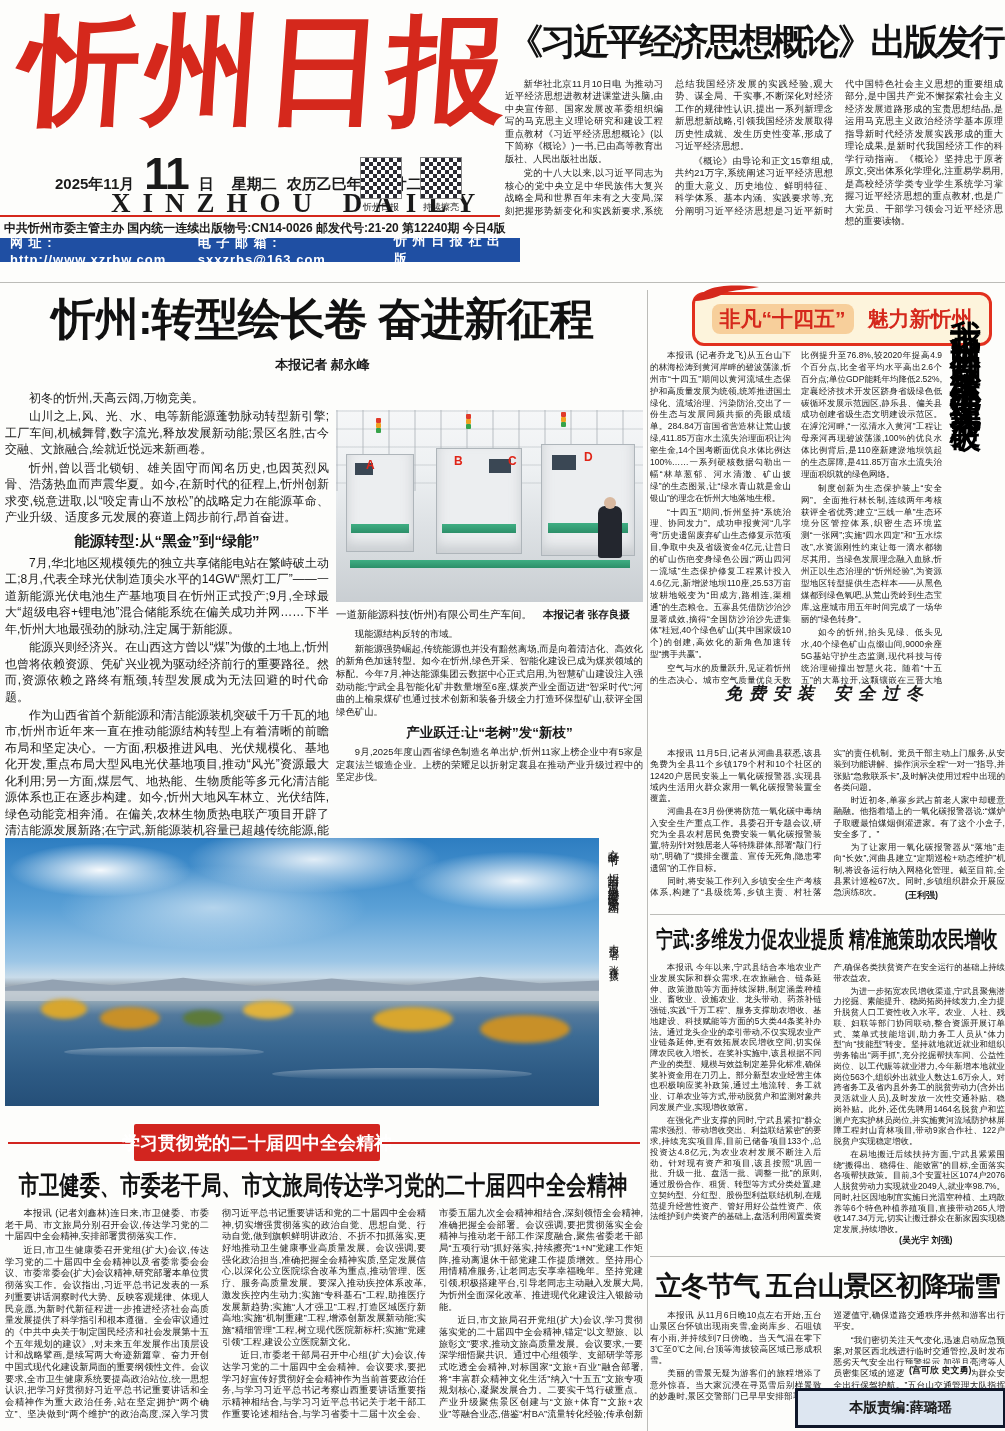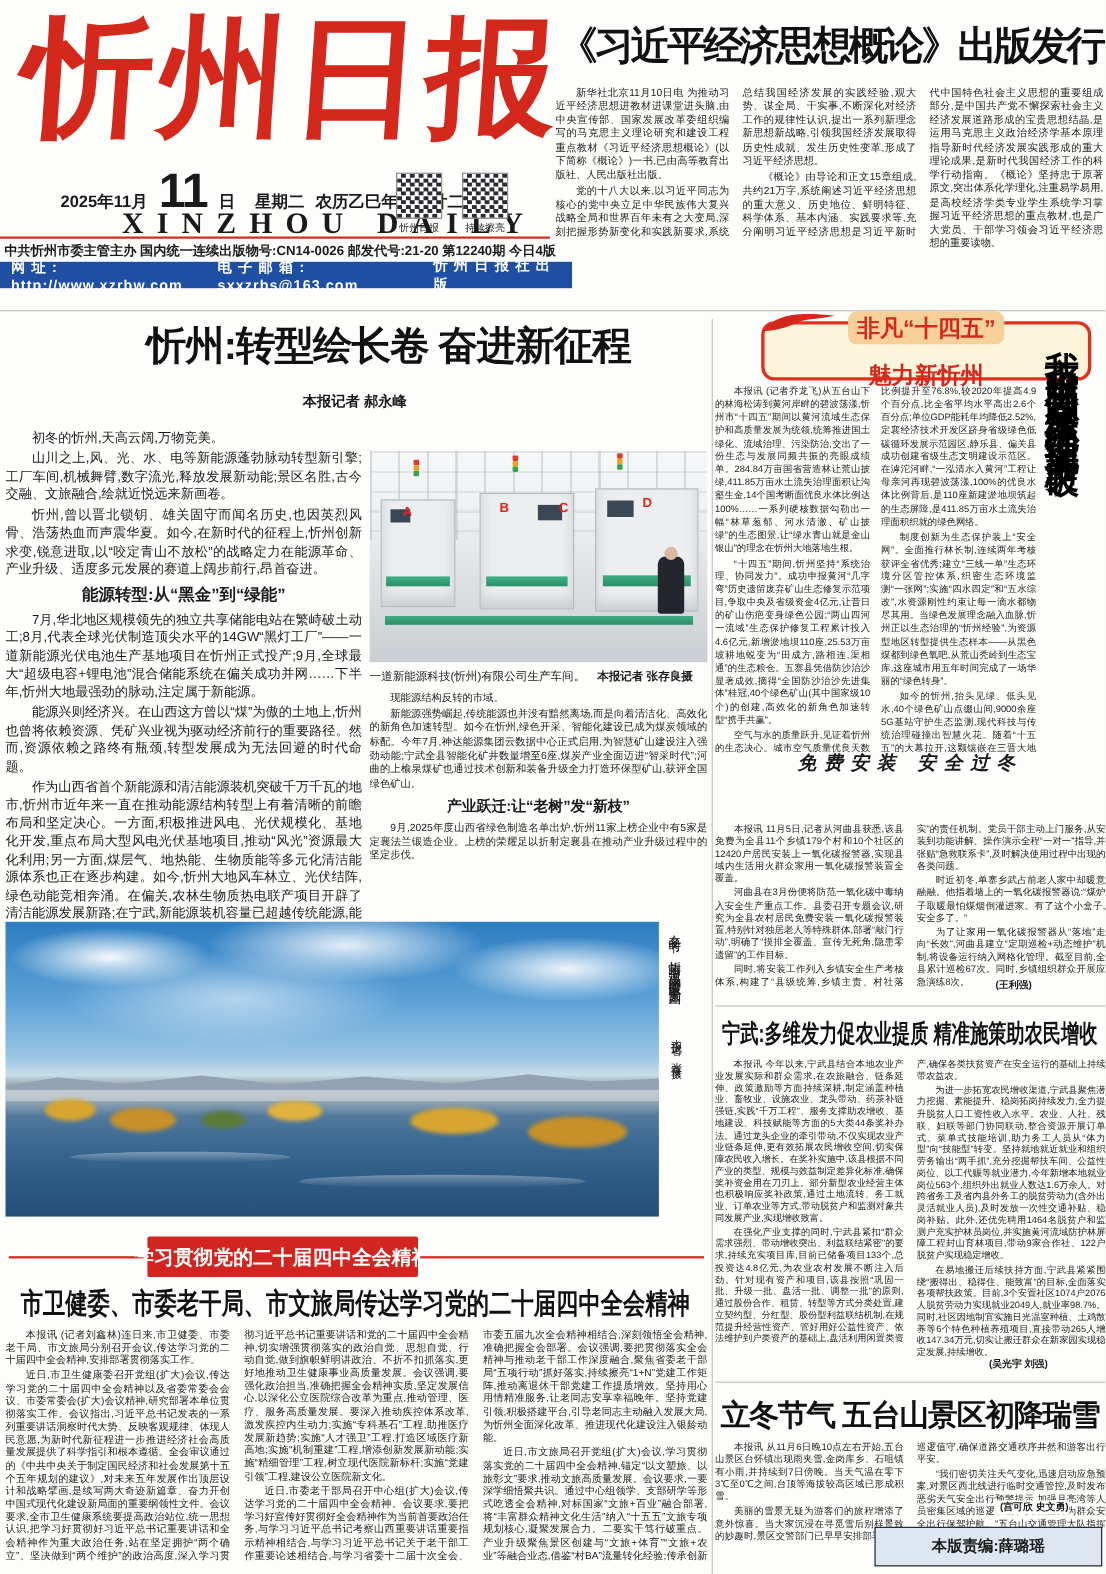--- a/index.html
+++ b/index.html
@@ -38,21 +38,21 @@
   .fancy-chip{background:#f7cf9b;border-radius:8px;padding:1px 8px;}
   
   .vert-head{writing-mode:vertical-rl;text-orientation:upright;font-weight:900;
     font-size:31px;letter-spacing:6px;line-height:1.1;color:#000;}
   .vert-caption{writing-mode:vertical-rl;text-orientation:upright;
     font-family:"DejaVu Serif",serif;font-size:11.5px;line-height:1.6;letter-spacing:2px;}
   
   .red-box{background:#d2251f;color:#fff;font-weight:bold;font-size:18px;
     display:flex;align-items:center;justify-content:center;white-space:nowrap;border-radius:2px;}
   .redline{background:#d2251f;height:2px;}
-  .editor-box{background:#dde6f1;border:1px solid #0f172a;display:flex;align-items:center;justify-content:center;
+  .editor-box{background:#dde6f1;border:3px solid #0f172a;display:flex;align-items:center;justify-content:center;
     font-size:14px;font-weight:bold;}
   
   .factory{background:linear-gradient(180deg,#f6f7f8 0%,#edf0f2 32%,#dfe3e6 58%,#c9ced2 100%);overflow:hidden;}
   .beams{position:absolute;left:0;top:0;right:0;height:42%;
     background:repeating-linear-gradient(90deg,rgba(170,176,182,.4) 0 2px,transparent 2px 26px),
                repeating-linear-gradient(180deg,rgba(190,196,200,.35) 0 2px,transparent 2px 18px);}
   .machine{position:absolute;background:#eceef0;border:1px solid #aeb5ba;box-shadow:inset 0 -8px 12px rgba(140,148,155,.35);}
   .mscreen{position:absolute;background:#3a4754;}
   .gstrip{position:absolute;background:linear-gradient(180deg,#3fae83,#2c8f69);}
   .lightstack{position:absolute;width:5px;display:flex;flex-direction:column;}
@@ -112,21 +112,21 @@
   <div class="abs headline" style="left:505px;top:18px;width:500px;font-size:36px;letter-spacing:-3px;">《习近平经济思想概论》出版发行</div>
   <div class="abs paras cols" style="left:505px;top:78px;width:498px;height:192px;column-count:3;font-size:9.3px;line-height:1.34;">
       <p>新华社北京11月10日电 为推动习近平经济思想进教材进课堂进头脑,由中央宣传部、国家发展改革委组织编写的马克思主义理论研究和建设工程重点教材《习近平经济思想概论》(以下简称《概论》)一书,已由高等教育出版社、人民出版社出版。</p>
       <p>党的十八大以来,以习近平同志为核心的党中央立足中华民族伟大复兴战略全局和世界百年未有之大变局,深刻把握形势新变化和实践新要求,系统总结我国经济发展的实践经验,观大势、谋全局、干实事,不断深化对经济工作的规律性认识,提出一系列新理念新思想新战略,引领我国经济发展取得历史性成就、发生历史性变革,形成了习近平经济思想。</p>
       <p>《概论》由导论和正文15章组成,共约21万字,系统阐述习近平经济思想的重大意义、历史地位、鲜明特征、科学体系、基本内涵、实践要求等,充分阐明习近平经济思想是习近平新时代中国特色社会主义思想的重要组成部分,是中国共产党不懈探索社会主义经济发展道路形成的宝贵思想结晶,是运用马克思主义政治经济学基本原理指导新时代经济发展实践形成的重大理论成果,是新时代我国经济工作的科学行动指南。《概论》坚持忠于原著原文,突出体系化学理化,注重易学易用,是高校经济学类专业学生系统学习掌握习近平经济思想的重点教材,也是广大党员、干部学习领会习近平经济思想的重要读物。</p>
     </div>
 
   <div class="abs hline" style="left:0;top:282px;width:1005px;"></div>
   <div class="abs vline" style="left:647px;top:290px;height:1141px;"></div>
 
-  <div class="abs headline" style="left:0;top:290px;width:645px;font-size:36px;letter-spacing:-1px;margin-left:31px;">忻州:转型绘长卷  奋进新征程</div>
+  <div class="abs headline" style="left:0;top:290px;width:645px;font-size:44px;letter-spacing:-1px;">忻州:转型绘长卷  奋进新征程</div>
   <div class="abs" style="left:0;top:356px;width:645px;text-align:center;font-size:13px;font-weight:bold;">本报记者 郝永峰</div>
 
   <div class="abs" style="left:5px;top:390px;width:324px;height:446px;overflow:hidden;font-size:12px;line-height:1.37;">
     <div class="paras">
         <p>初冬的忻州,天高云阔,万物竞美。</p>
         <p>山川之上,风、光、水、电等新能源蓬勃脉动转型新引擎;工厂车间,机械舞臂,数字流光,释放发展新动能;景区名胜,古今交融、文旅融合,绘就近悦远来新画卷。</p>
         <p>忻州,曾以晋北锁钥、雄关固守而闻名历史,也因英烈风骨、浩荡热血而声震华夏。如今,在新时代的征程上,忻州创新求变,锐意进取,以“咬定青山不放松”的战略定力在能源革命、产业升级、适度多元发展的赛道上阔步前行,昂首奋进。</p>
       </div>
     <div class="subhead" style="font-size:15px;">能源转型:从“黑金”到“绿能”</div>
     <div class="paras">
@@ -183,21 +183,21 @@
         <p>现能源结构反转的市域。</p>
         <p>新能源强势崛起,传统能源也并没有黯然离场,而是向着清洁化、高效化的新角色加速转型。如今在忻州,绿色开采、智能化建设已成为煤炭领域的标配。今年7月,神达能源集团云数据中心正式启用,为智慧矿山建设注入强劲动能;宁武全县智能化矿井数量增至6座,煤炭产业全面迈进“智采时代”;河曲的上榆泉煤矿也通过技术创新和装备升级全力打造环保型矿山,获评全国绿色矿山。</p>
       </div>
     <div class="subhead" style="font-size:13.5px;">产业跃迁:让“老树”发“新枝”</div>
     <div class="paras">
         <p>9月,2025年度山西省绿色制造名单出炉,忻州11家上榜企业中有5家是定襄法兰锻造企业。上榜的荣耀足以折射定襄县在推动产业升级过程中的坚定步伐。</p>
       </div>
 
   </div>
 
-  <div class="abs fancy-banner" style="left:692px;top:292px;width:294px;height:48px;flex-direction:column;">
+  <div class="abs fancy-banner" style="left:692px;top:292px;width:294px;height:48px;">
     <svg style="position:absolute;left:-4px;top:-14px;" width="70" height="22" viewBox="0 0 70 22">
       <path d="M2 20 C 14 6, 30 2, 68 6 C 50 10, 40 8, 30 14 C 20 18, 10 20, 2 20 Z" fill="#d5281c"></path>
     </svg>
     <span class="fancy-chip">非凡“十四五”</span>
     <span>魅力新忻州</span>
   </div>
 
   <div class="abs paras cols" style="left:650px;top:350px;width:292px;height:338px;column-count:2;column-gap:10px;font-size:8.5px;line-height:1.4;">
       <p>本报讯 (记者乔龙飞)从五台山下的林海松涛到黄河岸畔的碧波荡漾,忻州市“十四五”期间以黄河流域生态保护和高质量发展为统领,统筹推进国土绿化、流域治理、污染防治,交出了一份生态与发展同频共振的亮眼成绩单。284.84万亩国省营造林让荒山披绿,411.85万亩水土流失治理面积让沟壑生金,14个国考断面优良水体比例达100%……一系列硬核数据勾勒出一幅“林草葱郁、河水清澈、矿山披绿”的生态图景,让“绿水青山就是金山银山”的理念在忻州大地落地生根。</p>
       <p>“十四五”期间,忻州坚持“系统治理、协同发力”。成功申报黄河“几字弯”历史遗留废弃矿山生态修复示范项目,争取中央及省级资金4亿元,让昔日的矿山伤疤变身绿色公园;“两山四河一流域”生态保护修复工程累计投入4.6亿元,新增淤地坝110座,25.53万亩坡耕地蜕变为“田成方,路相连,渠相通”的生态粮仓。五寨县凭借防沙治沙显著成效,摘得“全国防沙治沙先进集体”桂冠,40个绿色矿山(其中国家级10个)的创建,高效化的新角色加速转型“携手共赢”。</p>

